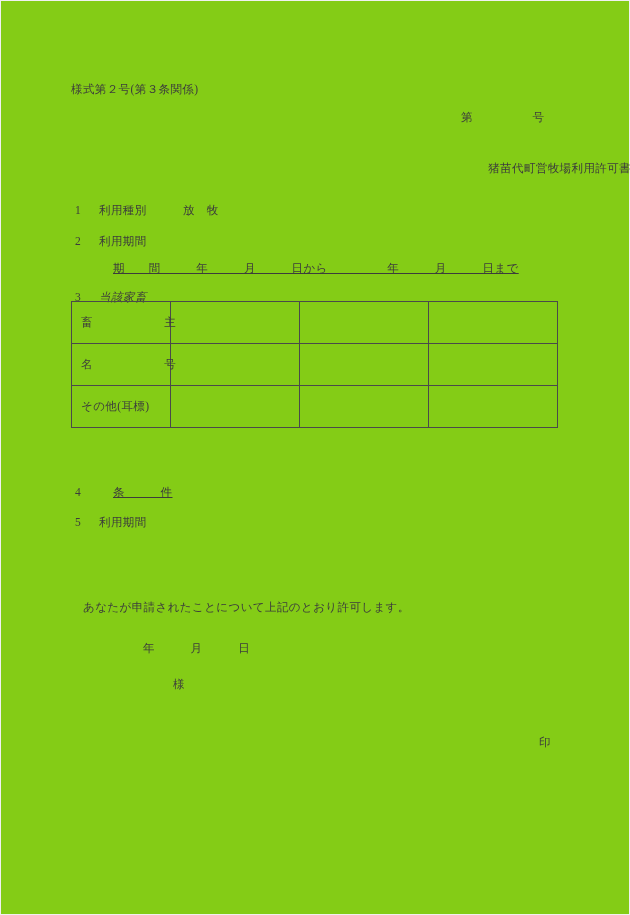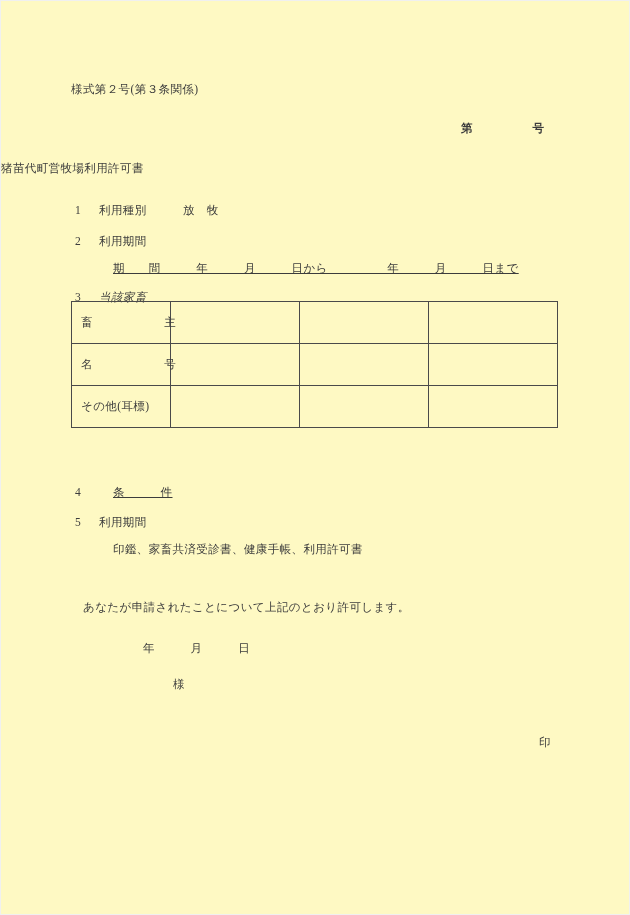--- a/index.html
+++ b/index.html
@@ -12,36 +12,36 @@
     height: 915px;
     font-family: "Liberation Serif", "DejaVu Serif", serif;
     color: #3a3a3a;
     overflow: hidden;
   }
   .page {
     position: relative;
     width: 630px;
     height: 915px;
     box-sizing: border-box;
-    background: #fef9c3;
+    background: #84cc16;
     border: 1px solid #f0f0f0;
   }
   .txt {
     position: absolute;
     white-space: pre;
     font-size: 11.5px;
     line-height: 1.2;
     color: #3c3c3c;
     letter-spacing: 0.4px;
   }
 
   
   #form-number      { left: 70px;  top: 82px;  }
-  #doc-number-line  { left: 460px; top: 121px; font-weight: bold; }
-  #doc-title        { left: 0px;   top: 161px; width: 630px; text-align: left; }
+  #doc-number-line  { left: 460px; top: 110px; }
+  #doc-title        { left: 0px;   top: 161px; width: 630px; text-align: right; }
 
   #item1-no         { left: 74px;  top: 203px; }
   #item1-label      { left: 98px;  top: 203px; }
   #item1-value      { left: 182px; top: 203px; }
 
   #item2-no         { left: 74px;  top: 234px; }
   #item2-label      { left: 98px;  top: 234px; }
   #period-row       { left: 112px; top: 261px; text-decoration: underline; }
 
   #item3-no         { left: 74px;  top: 290px; }
@@ -125,20 +125,19 @@
         <td class="data-cell"></td>
       </tr>
     </tbody>
   </table>
 
   <div class="txt" id="item4-no">4</div>
   <div class="txt" id="item4-label">条　　　件</div>
 
   <div class="txt" id="item5-no">5</div>
   <div class="txt" id="item5-label">利用期間</div>
-  <div class="txt" id="item5-value">印鑑、家畜共済受診書、健康手帳、利用許可書</div>
 
   <div class="txt" id="permit-sentence">あなたが申請されたことについて上記のとおり許可します。</div>
   <div class="txt" id="date-blank">年　　　月　　　日</div>
   <div class="txt" id="addressee">様</div>
   <div class="txt" id="seal-mark">印</div>
 
 </div>
 
 </body></html>

